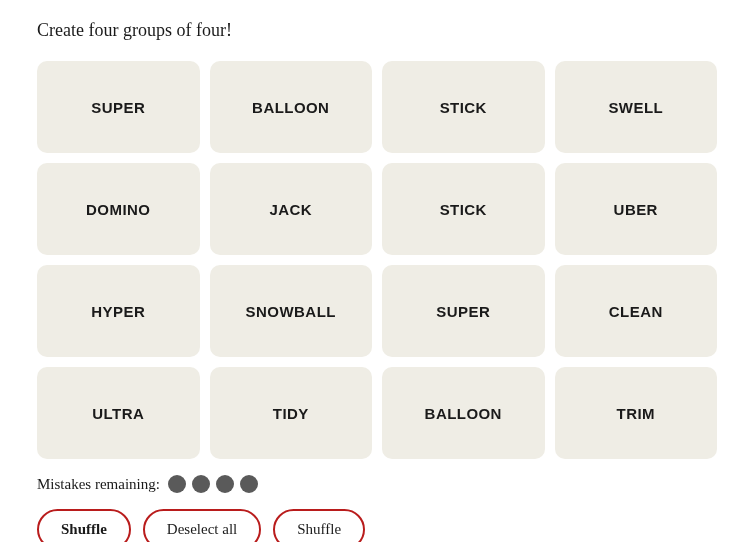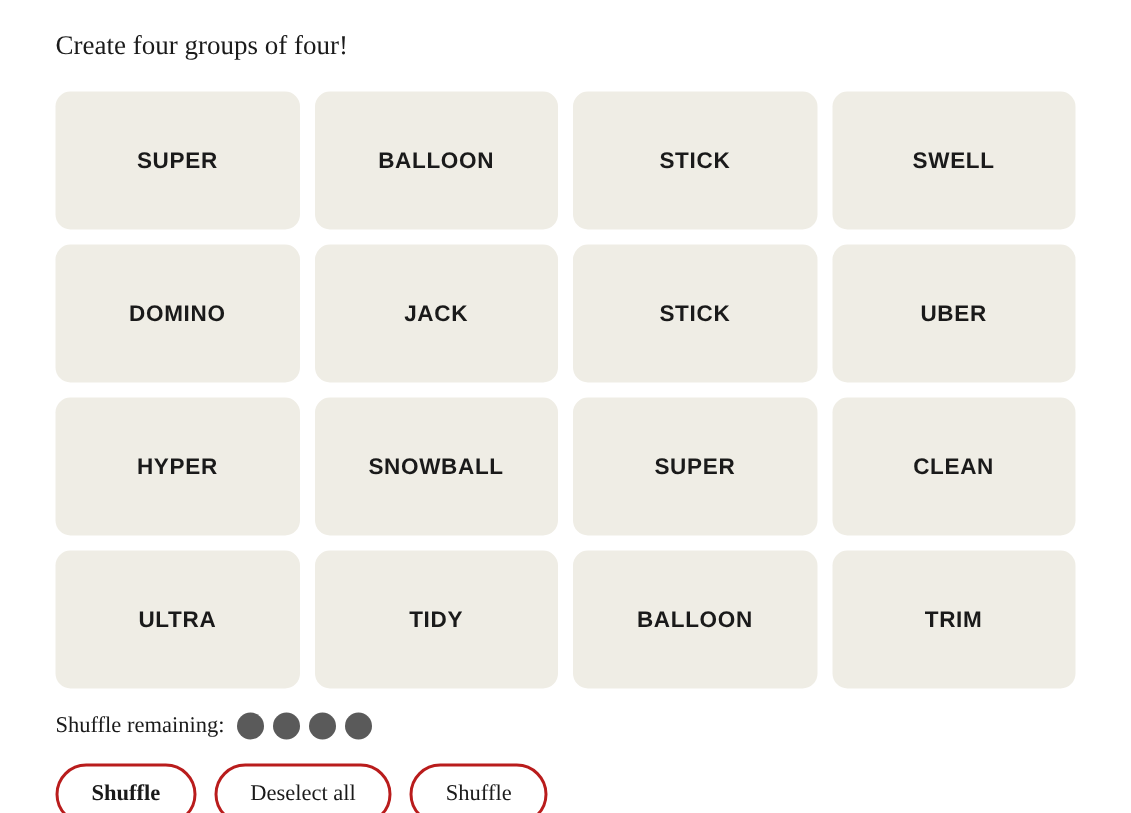--- a/index.html
+++ b/index.html
@@ -161,21 +161,21 @@
       </button>
       <button class="word-card">
         <span class="word-text">BALLOON</span>
       </button>
       <button class="word-card">
         <span class="word-text">TRIM</span>
       </button>
     </div>
 
   <div class="mistakes-row">
-    <span>Shuffle remaining:</span>
+    <span>Mistakes remaining:</span>
     <div class="dots-container">
       <span class="dot"></span>
       <span class="dot"></span>
       <span class="dot"></span>
       <span class="dot"></span>
     </div>
   </div>
 
   <div class="buttons-row">
     <button class="btn btn-shuffle">Shuffle</button>

